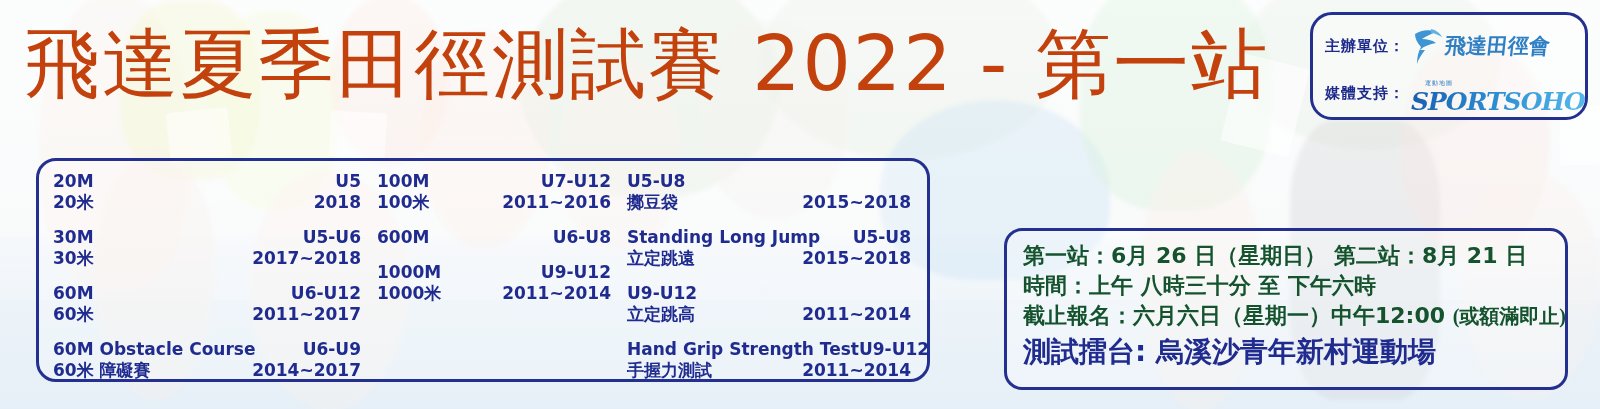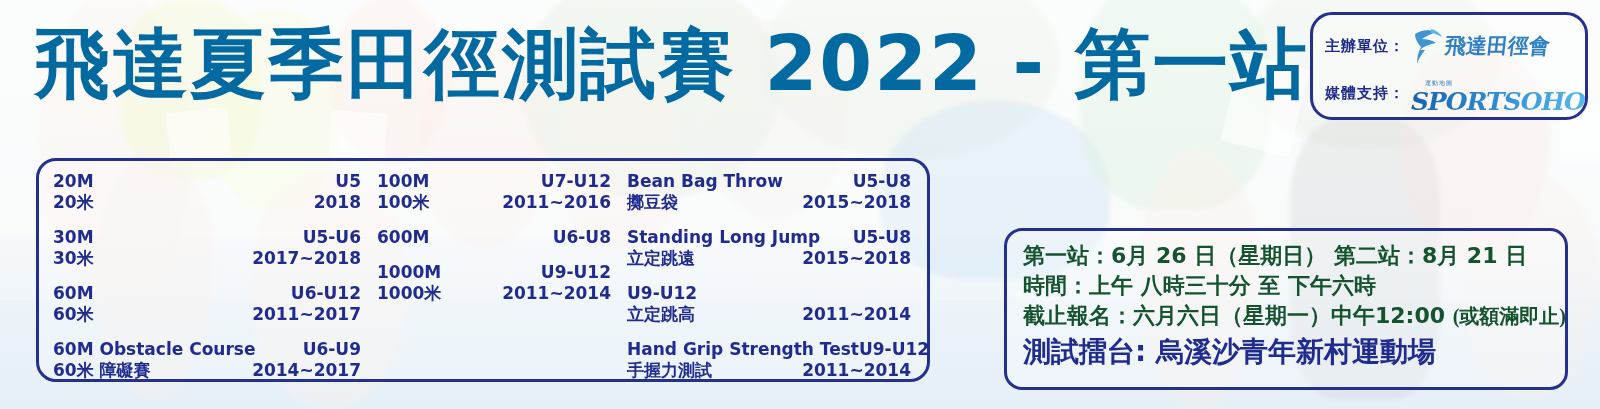--- a/index.html
+++ b/index.html
@@ -62,25 +62,25 @@
     background: rgba(255,255,255,0.60);
   }
   .veil2 {
     position:absolute; inset:0;
     background: linear-gradient(180deg, rgba(255,255,255,.42) 0%, rgba(255,255,255,.30) 55%, rgba(236,244,250,.45) 100%);
   }
 
   
   .title {
     position:absolute;
-    left:34px; top:26px;
+    left:24px; top:26px;
     font-size:76px;
     line-height:1;
-    font-weight:700;
-    color:#0369a1;
+    font-weight:400;
+    color:#c2410c;
     letter-spacing:2px;
     white-space:nowrap;
     font-family:"DejaVu Sans","Liberation Sans",sans-serif;
   }
 
   
   .logo-box {
     position:absolute;
     left:1310px; top:12px;
     width:278px; height:108px;
@@ -304,21 +304,20 @@
         <div class="ev-line zh">
             <span class="l">1000米</span>
             <span class="r">2011~2014</span>
           </div>
       </div>
     </div>
 
     <div class="ev-col c3">
       <div class="ev-item">
         <div class="ev-line">
-            <span class="l">Bean Bag Throw</span>
             <span class="r">U5-U8</span>
           </div>
         <div class="ev-line zh">
             <span class="l">擲豆袋</span>
             <span class="r">2015~2018</span>
           </div>
       </div>
       <div class="ev-item">
         <div class="ev-line">
             <span class="l">Standing Long Jump</span>

